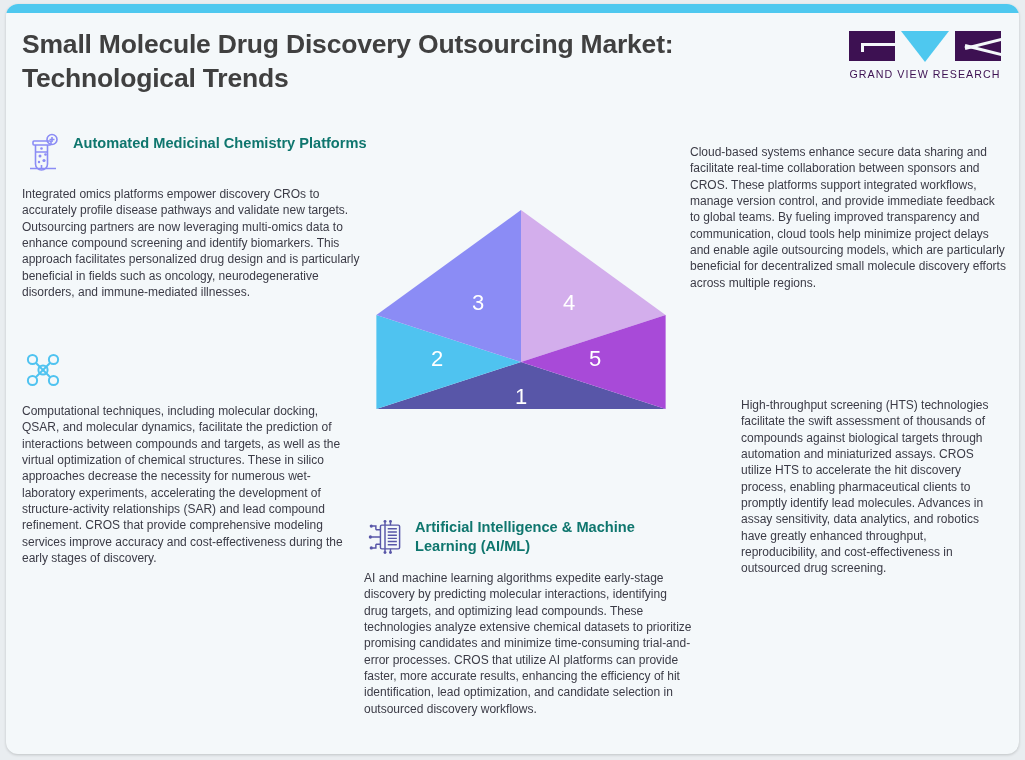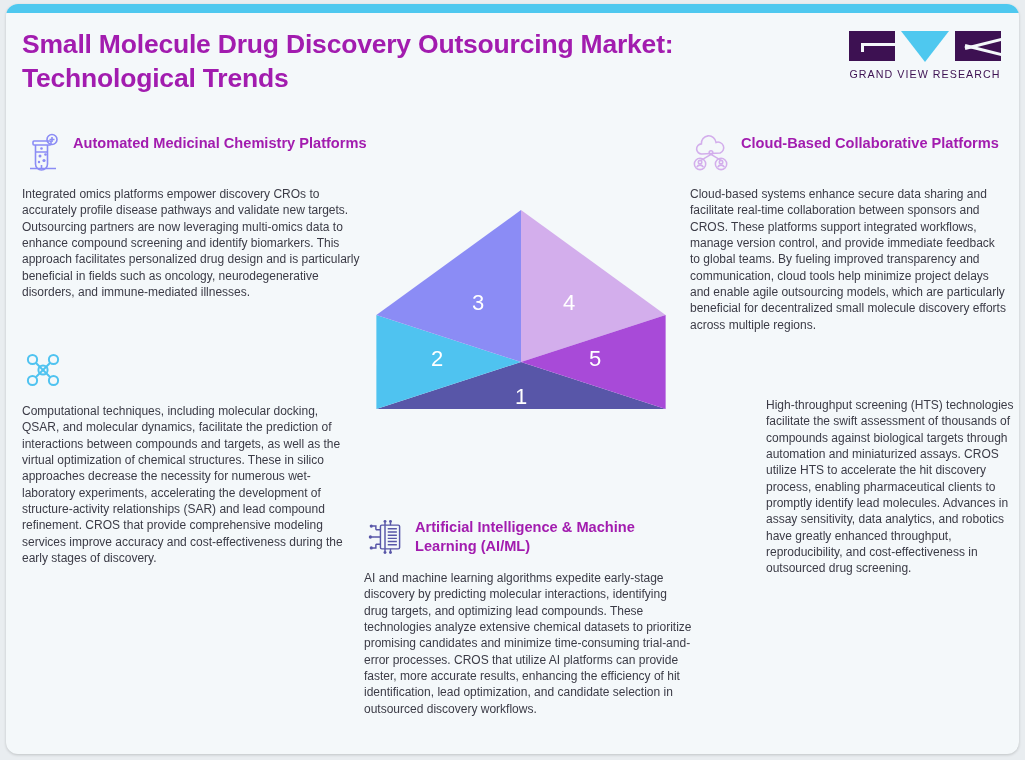--- a/index.html
+++ b/index.html
@@ -44,21 +44,21 @@
     position: absolute;
     left: 0; top: 9px;
     width: 100%;
     height: 100px;
   }
   .page-title {
     position: absolute;
     left: 16px;
     top: 14px;
     width: 700px;
-    color: #a21caf;
+    color: #404040;
     font-size: 26.5px;
     font-weight: bold;
     line-height: 1.3;
     letter-spacing: -0.2px;
   }
   .logo {
     position: absolute;
     right: 18px;
     top: 18px;
     width: 152px;
@@ -113,21 +113,21 @@
     align-items: flex-start;
     gap: 9px;
   }
   .sec-icon {
     flex: 0 0 auto;
     width: 42px;
     height: 42px;
     display: block;
   }
   .sec-title {
-    color: #a21caf;
+    color: #0f766e;
     font-size: 14.6px;
     font-weight: bold;
     line-height: 1.28;
     padding-top: 2px;
   }
   .sec-body {
     color: #3b3b46;
     font-size: 12px;
     line-height: 1.36;
   }
@@ -136,21 +136,21 @@
   #sec-automated { left: 16px;  top: 128px; width: 352px; }
   #sec-automated .sec-body { margin-top: 12px; }
 
   #sec-computational { left: 16px; top: 345px; width: 330px; }
   #sec-computational .sec-body { margin-top: 12px; }
 
   #sec-cloud { left: 684px; top: 128px; width: 316px; }
   #sec-cloud .sec-body { margin-top: 12px; }
 
   #sec-hts { left: 692px; top: 382px; width: 308px; }
-  #sec-hts .sec-body { margin-top: 11px; margin-left: 68px; width: 257px; }
+  #sec-hts .sec-body { margin-top: 11px; margin-left: 43px; width: 257px; }
 
   #sec-aiml { left: 358px; top: 512px; width: 330px; }
   #sec-aiml .sec-body { margin-top: 12px; }
 
   
   .pentagon-wrap {
     position: absolute;
     left: 355px;
     top: 198px;
     width: 320px;
@@ -251,36 +251,20 @@
             <circle cx="31.5" cy="10.5" r="4.6"></circle>
             <circle cx="10.5" cy="31.5" r="4.6"></circle>
             <circle cx="31.5" cy="31.5" r="4.6"></circle>
           </g>
         </svg>
       </div>
       <div class="sec-body">Computational techniques, including molecular docking, QSAR, and molecular dynamics, facilitate the prediction of interactions between compounds and targets, as well as the virtual optimization of chemical structures. These in silico approaches decrease the necessity for numerous wet-laboratory experiments, accelerating the development of structure-activity relationships (SAR) and lead compound refinement. CROS that provide comprehensive modeling services improve accuracy and cost-effectiveness during the early stages of discovery.</div>
     </div>
 
     <div class="section" id="sec-cloud">
-      <div class="sec-head">
-        <svg class="sec-icon" viewBox="0 0 46 42">
-          <g fill="none" stroke="#d3aeec" stroke-width="1.7">
-            <path d="M13 22 a5.5 5.5 0 0 1 -0.5 -11 A8 8 0 0 1 28.5 9.5 A5.8 5.8 0 0 1 33 21 Z"></path>
-            <circle cx="23" cy="20.5" r="2"></circle>
-            <path d="M23 22.5 L12 29 M23 22.5 L34 29"></path>
-            <circle cx="11" cy="33" r="6.2"></circle>
-            <circle cx="11" cy="31" r="1.9"></circle>
-            <path d="M7.4 36.4 a4.1 4.1 0 0 1 7.2 0"></path>
-            <circle cx="34" cy="33" r="6.2"></circle>
-            <circle cx="34" cy="31" r="1.9"></circle>
-            <path d="M30.4 36.4 a4.1 4.1 0 0 1 7.2 0"></path>
-          </g>
-        </svg>
-        <div class="sec-title">Cloud-Based Collaborative Platforms</div>
-      </div>
       <div class="sec-body">Cloud-based systems enhance secure data sharing and facilitate real-time collaboration between sponsors and CROS. These platforms support integrated workflows, manage version control, and provide immediate feedback to global teams. By fueling improved transparency and communication, cloud tools help minimize project delays and enable agile outsourcing models, which are particularly beneficial for decentralized small molecule discovery efforts across multiple regions.</div>
     </div>
 
     <div class="section" id="sec-hts">
       <div class="sec-body">High-throughput screening (HTS) technologies facilitate the swift assessment of thousands of compounds against biological targets through automation and miniaturized assays. CROS utilize HTS to accelerate the hit discovery process, enabling pharmaceutical clients to promptly identify lead molecules. Advances in assay sensitivity, data analytics, and robotics have greatly enhanced throughput, reproducibility, and cost-effectiveness in outsourced drug screening.</div>
     </div>
 
     <div class="section" id="sec-aiml">
       <div class="sec-head">
         <svg class="sec-icon" viewBox="0 0 46 42">

